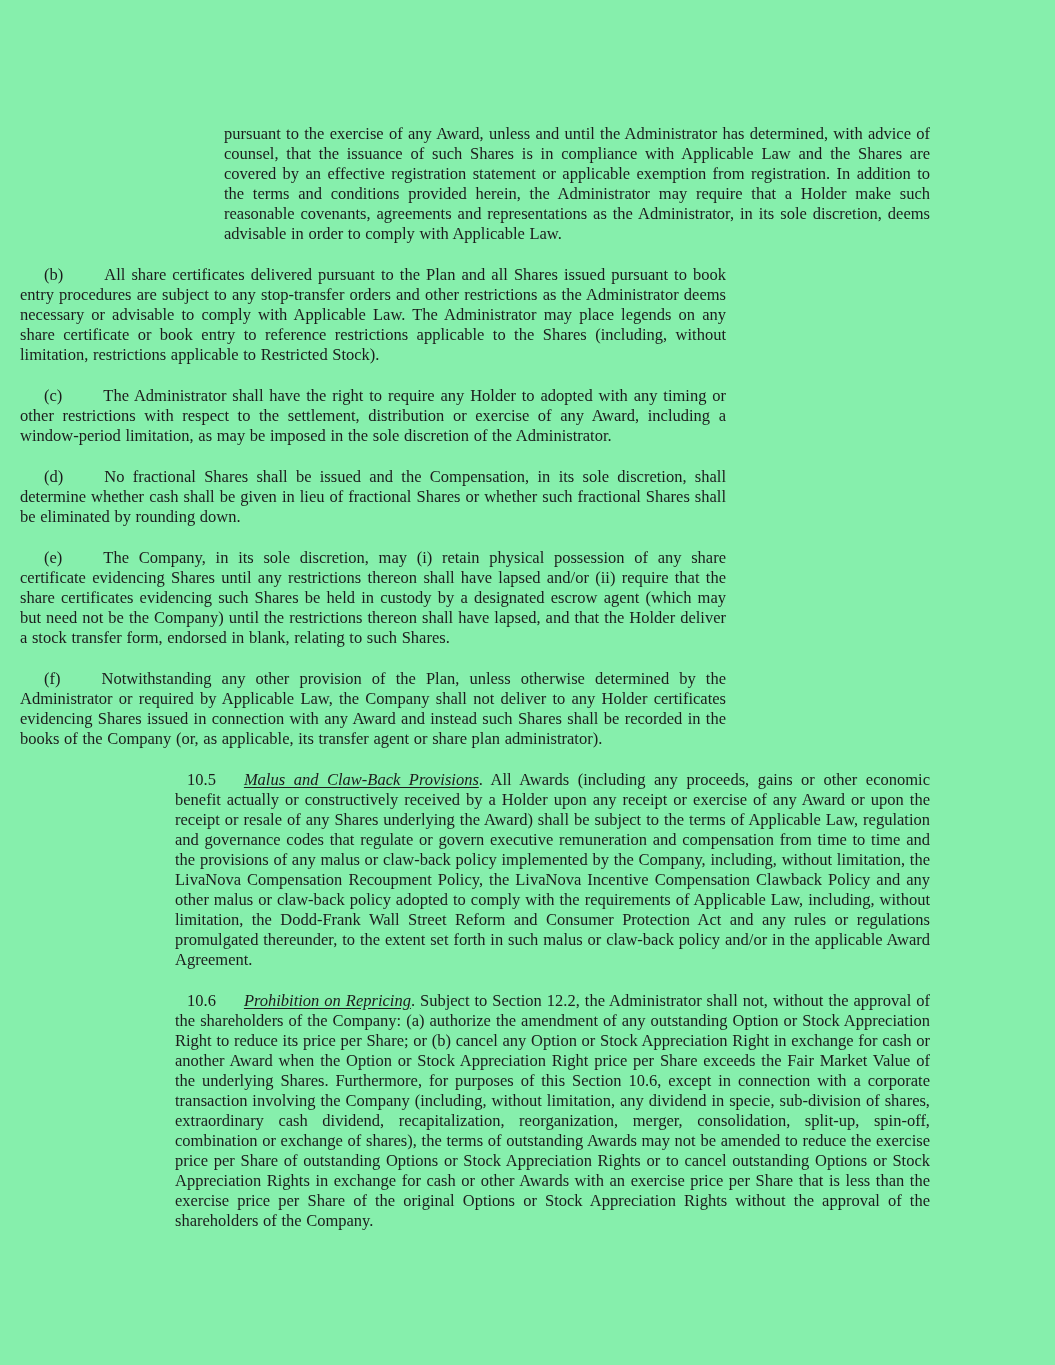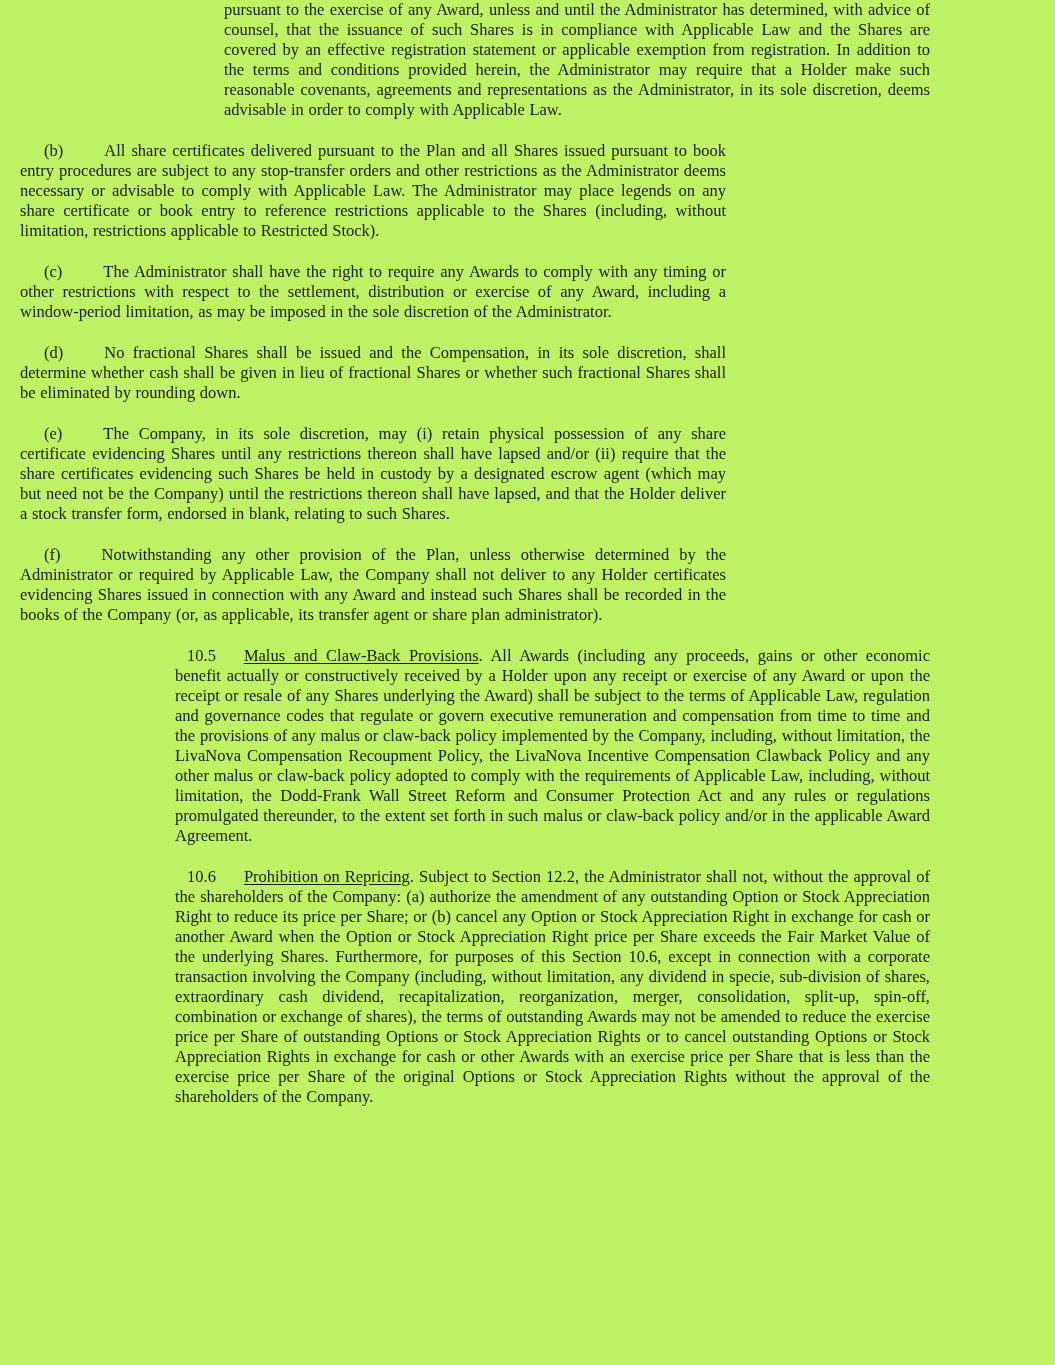--- a/index.html
+++ b/index.html
@@ -4,23 +4,24 @@
 <style>
   html, body {
     margin: 0;
     padding: 0;
     background: #ffffff;
   }
   .page {
     position: relative;
     width: 1055px;
     height: 1365px;
-    background: #bef264;
+    background: #86efac;
     overflow: hidden;
     box-sizing: border-box;
+    padding-top: 124px;
     font-family: "Liberation Serif", "DejaVu Serif", serif;
     color: #1c1c1c;
   }
   .para {
     font-size: 16.5px;
     line-height: 20px;
     text-align: justify;
     margin: 0 0 21px 0;
     word-spacing: 0.5px;
   }
@@ -43,32 +44,33 @@
     display: inline-block;
     width: 41px;
   }
   .tab-sec {
     display: inline-block;
     width: 28px;
   }
   .heading-underline {
     text-decoration: underline;
     text-underline-offset: 2px;
+    font-style: italic;
   }
 </style>
 </head>
 <body>
 
 <div class="page">
 
   <p class="para sub">pursuant to the exercise of any Award, unless and until the Administrator has determined, with advice of counsel, that the issuance of such Shares is in compliance with Applicable Law and the Shares are covered by an effective registration statement or applicable exemption from registration. In addition to the terms and conditions provided herein, the Administrator may require that a Holder make such reasonable covenants, agreements and representations as the Administrator, in its sole discretion, deems advisable in order to comply with Applicable Law.</p>
 
   <p class="para sub labeled"><span>(b)</span><span class="tab-sub"></span><span>All share certificates delivered pursuant to the Plan and all Shares issued pursuant to book entry procedures are subject to any stop-transfer orders and other restrictions as the Administrator deems necessary or advisable to comply with Applicable Law. The Administrator may place legends on any share certificate or book entry to reference restrictions applicable to the Shares (including, without limitation, restrictions applicable to Restricted Stock).</span></p>
 
-  <p class="para sub labeled"><span>(c)</span><span class="tab-sub"></span><span>The Administrator shall have the right to require any Awards to comply with any timing or other restrictions with respect to the settlement, distribution or exercise of any Award, including a window-period limitation, as may be imposed in the sole discretion of the Administrator.</span></p>
+  <p class="para sub labeled"><span>(c)</span><span class="tab-sub"></span><span>The Administrator shall have the right to require any Holder to adopted with any timing or other restrictions with respect to the settlement, distribution or exercise of any Award, including a window-period limitation, as may be imposed in the sole discretion of the Administrator.</span></p>
 
   <p class="para sub labeled"><span>(d)</span><span class="tab-sub"></span><span>No fractional Shares shall be issued and the Compensation, in its sole discretion, shall determine whether cash shall be given in lieu of fractional Shares or whether such fractional Shares shall be eliminated by rounding down.</span></p>
 
   <p class="para sub labeled"><span>(e)</span><span class="tab-sub"></span><span>The Company, in its sole discretion, may (i) retain physical possession of any share certificate evidencing Shares until any restrictions thereon shall have lapsed and/or (ii) require that the share certificates evidencing such Shares be held in custody by a designated escrow agent (which may but need not be the Company) until the restrictions thereon shall have lapsed, and that the Holder deliver a stock transfer form, endorsed in blank, relating to such Shares.</span></p>
 
   <p class="para sub labeled"><span>(f)</span><span class="tab-sub"></span><span>Notwithstanding any other provision of the Plan, unless otherwise determined by the Administrator or required by Applicable Law, the Company shall not deliver to any Holder certificates evidencing Shares issued in connection with any Award and instead such Shares shall be recorded in the books of the Company (or, as applicable, its transfer agent or share plan administrator).</span></p>
 
   <p class="para section"><span>10.5</span><span class="tab-sec"></span><span class="heading-underline">Malus and Claw-Back Provisions</span><span>. All Awards (including any proceeds, gains or other economic benefit actually or constructively received by a Holder upon any receipt or exercise of any Award or upon the receipt or resale of any Shares underlying the Award) shall be subject to the terms of Applicable Law, regulation and governance codes that regulate or govern executive remuneration and compensation from time to time and the provisions of any malus or claw-back policy implemented by the Company, including, without limitation, the LivaNova Compensation Recoupment Policy, the LivaNova Incentive Compensation Clawback Policy and any other malus or claw-back policy adopted to comply with the requirements of Applicable Law, including, without limitation, the Dodd-Frank Wall Street Reform and Consumer Protection Act and any rules or regulations promulgated thereunder, to the extent set forth in such malus or claw-back policy and/or in the applicable Award Agreement.</span></p>
 
   <p class="para section"><span>10.6</span><span class="tab-sec"></span><span class="heading-underline">Prohibition on Repricing</span><span>. Subject to Section 12.2, the Administrator shall not, without the approval of the shareholders of the Company: (a) authorize the amendment of any outstanding Option or Stock Appreciation Right to reduce its price per Share; or (b) cancel any Option or Stock Appreciation Right in exchange for cash or another Award when the Option or Stock Appreciation Right price per Share exceeds the Fair Market Value of the underlying Shares. Furthermore, for purposes of this Section 10.6, except in connection with a corporate transaction involving the Company (including, without limitation, any dividend in specie, sub-division of shares, extraordinary cash dividend, recapitalization, reorganization, merger, consolidation, split-up, spin-off, combination or exchange of shares), the terms of outstanding Awards may not be amended to reduce the exercise price per Share of outstanding Options or Stock Appreciation Rights or to cancel outstanding Options or Stock Appreciation Rights in exchange for cash or other Awards with an exercise price per Share that is less than the exercise price per Share of the original Options or Stock Appreciation Rights without the approval of the shareholders of the Company.</span></p>

